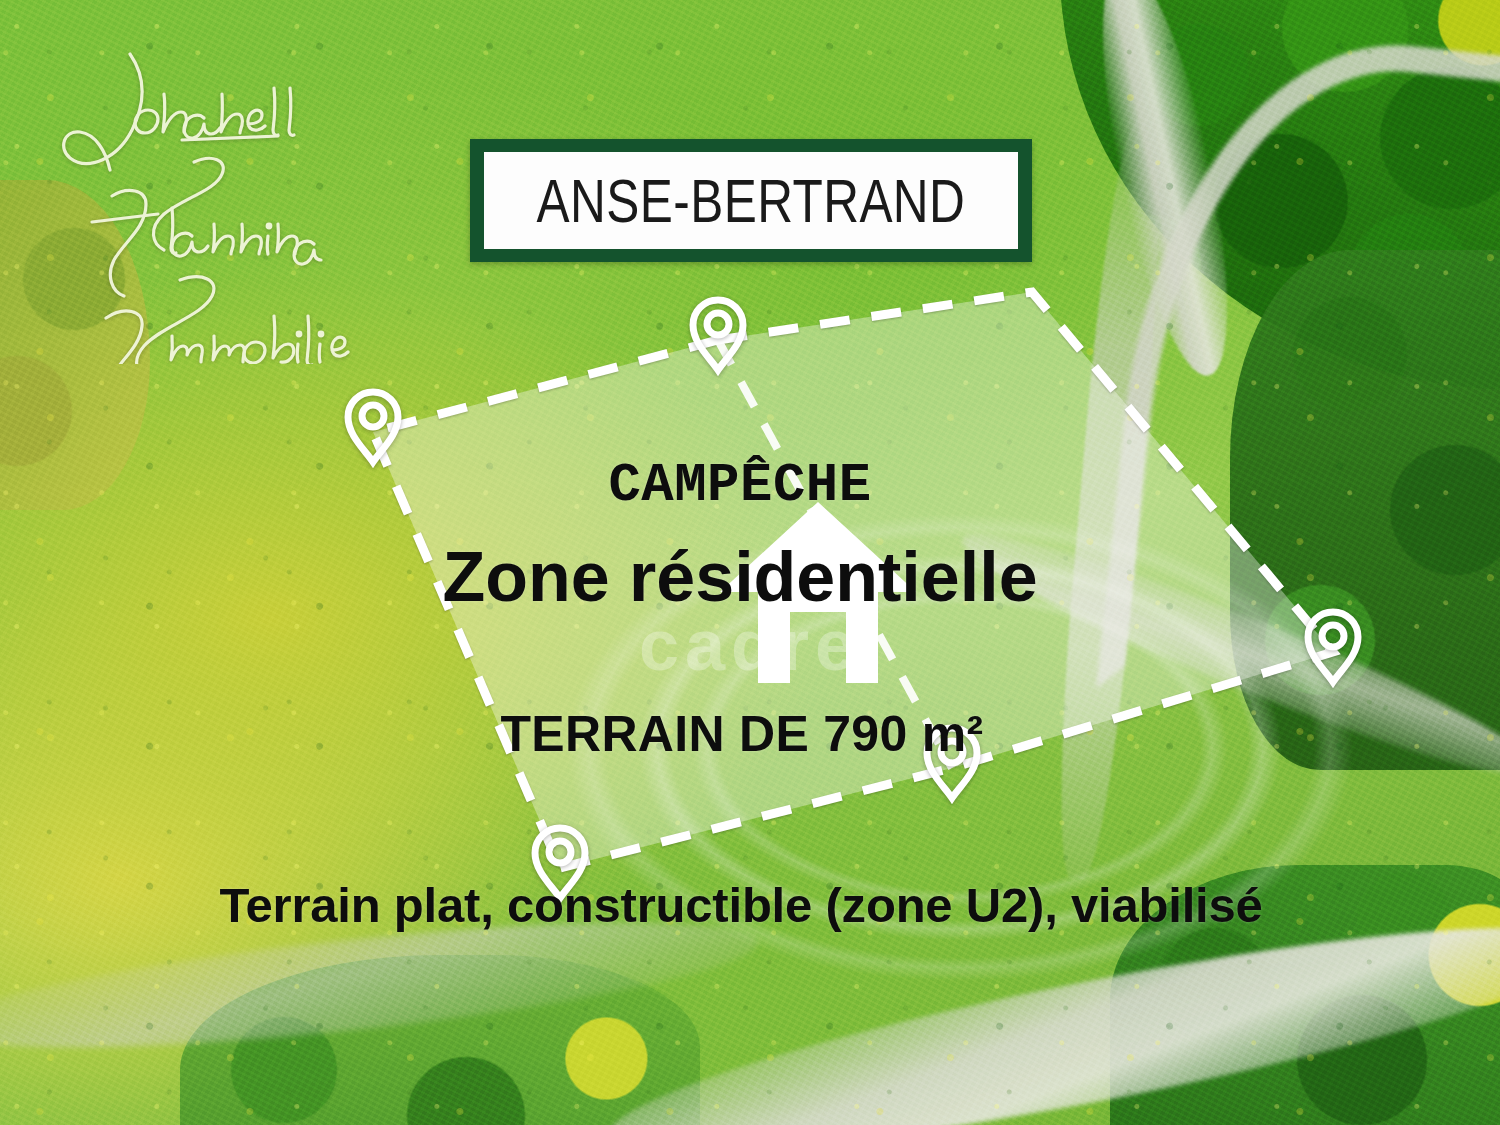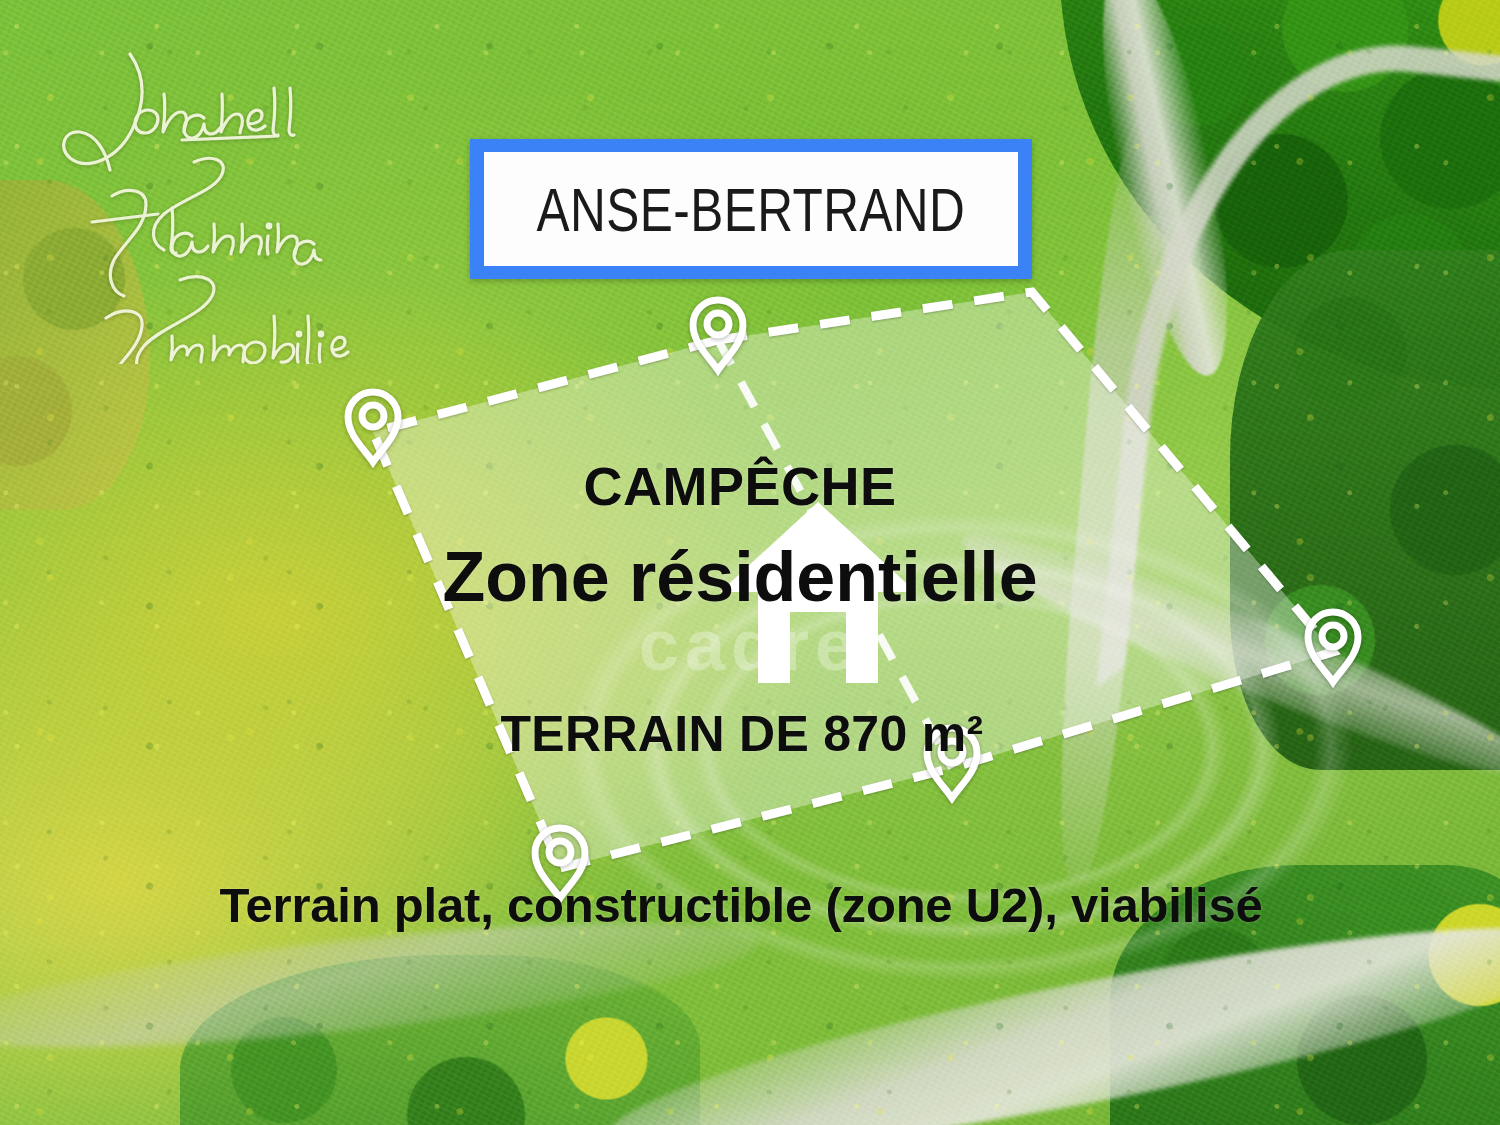--- a/index.html
+++ b/index.html
@@ -141,22 +141,22 @@
   }
 
   
   .plot-svg{position:absolute;left:0;top:0;width:1500px;height:1125px;}
 
   
   .house{position:absolute;left:718px;top:500px;width:200px;height:185px;}
 
   
   .sign{
-    position:absolute;left:470px;top:139px;width:562px;height:140px;
-    background:#3b82f6;
+    position:absolute;left:470px;top:139px;width:562px;height:123px;
+    background:#14532d;
     padding:0;box-sizing:border-box;
     display:flex;align-items:center;justify-content:center;
     box-shadow:0 2px 6px rgba(0,0,0,.25);
   }
   .sign-inner{
     width:calc(100% - 28px);height:calc(100% - 26px);
     background:#fdfdfd;
     display:flex;align-items:center;justify-content:center;
   }
   .sign-text{
@@ -166,21 +166,21 @@
     transform:scaleX(.80);
     white-space:nowrap;
   }
 
   
   .ov{
     position:absolute;color:#0d0d0d;font-weight:bold;
     font-family:"Liberation Sans",sans-serif;white-space:nowrap;
     text-shadow:0 0 3px rgba(255,255,255,.28);
   }
-  #txt-campeche{left:0;right:0;top:455px;text-align:center;font-size:54px;letter-spacing:.5px;}
+  #txt-campeche{left:0;right:0;top:455px;text-align:center;font-size:54px;letter-spacing:.5px;font-family:Liberation Mono, monospace;}
   #txt-zone{left:0;right:0;top:537px;text-align:center;font-size:70px;}
   #txt-terrain{left:0;right:0;top:705px;text-align:center;font-size:50px;letter-spacing:.3px;}
   #txt-bottom{left:0;right:14px;top:877px;text-align:center;font-size:49px;letter-spacing:-.2px;}
   #txt-campeche span,#txt-zone span,#txt-terrain span,#txt-bottom span{
     display:inline-block;transform:translateX(-10px);
   }
   #txt-bottom span{transform:translateX(-2px);}
   #txt-terrain span{transform:translateX(-8px);}
 
   
@@ -265,21 +265,21 @@
     </div>
   </div>
 
   <div class="ov" id="txt-campeche">
     <span>CAMPÊCHE</span>
   </div>
   <div class="ov" id="txt-zone">
     <span>Zone résidentielle</span>
   </div>
   <div class="ov" id="txt-terrain">
-    <span>TERRAIN DE 870 m²</span>
+    <span>TERRAIN DE 790 m²</span>
   </div>
   <div class="ov" id="txt-bottom">
     <span>Terrain plat, constructible (zone U2), viabilisé</span>
   </div>
 
   <div class="logo-wm">
     <svg viewBox="0 0 300 320" width="300" height="320">
       <g fill="none" stroke="#f2f6dd" stroke-width="3.2" stroke-linecap="round" stroke-linejoin="round" opacity=".95" style="filter:drop-shadow(0 1px 2px rgba(0,0,0,.25))">
 
         <path d="M78 10 C96 36 92 62 80 86 C66 114 36 128 18 114 C6 104 12 86 28 88 C44 90 54 108 58 126"></path>

